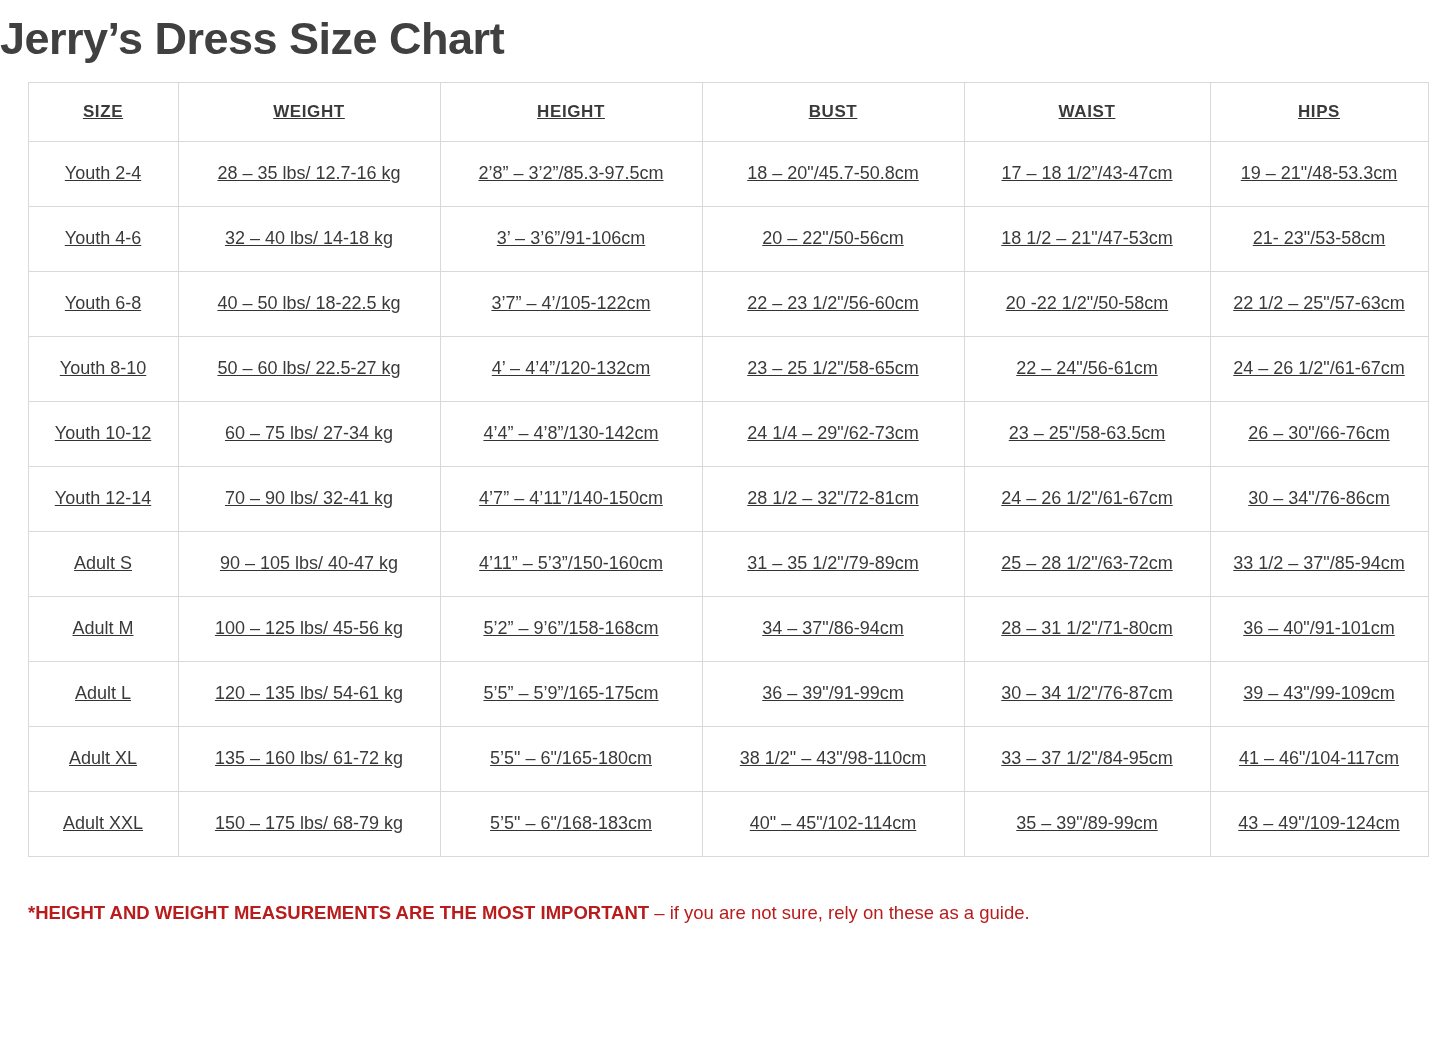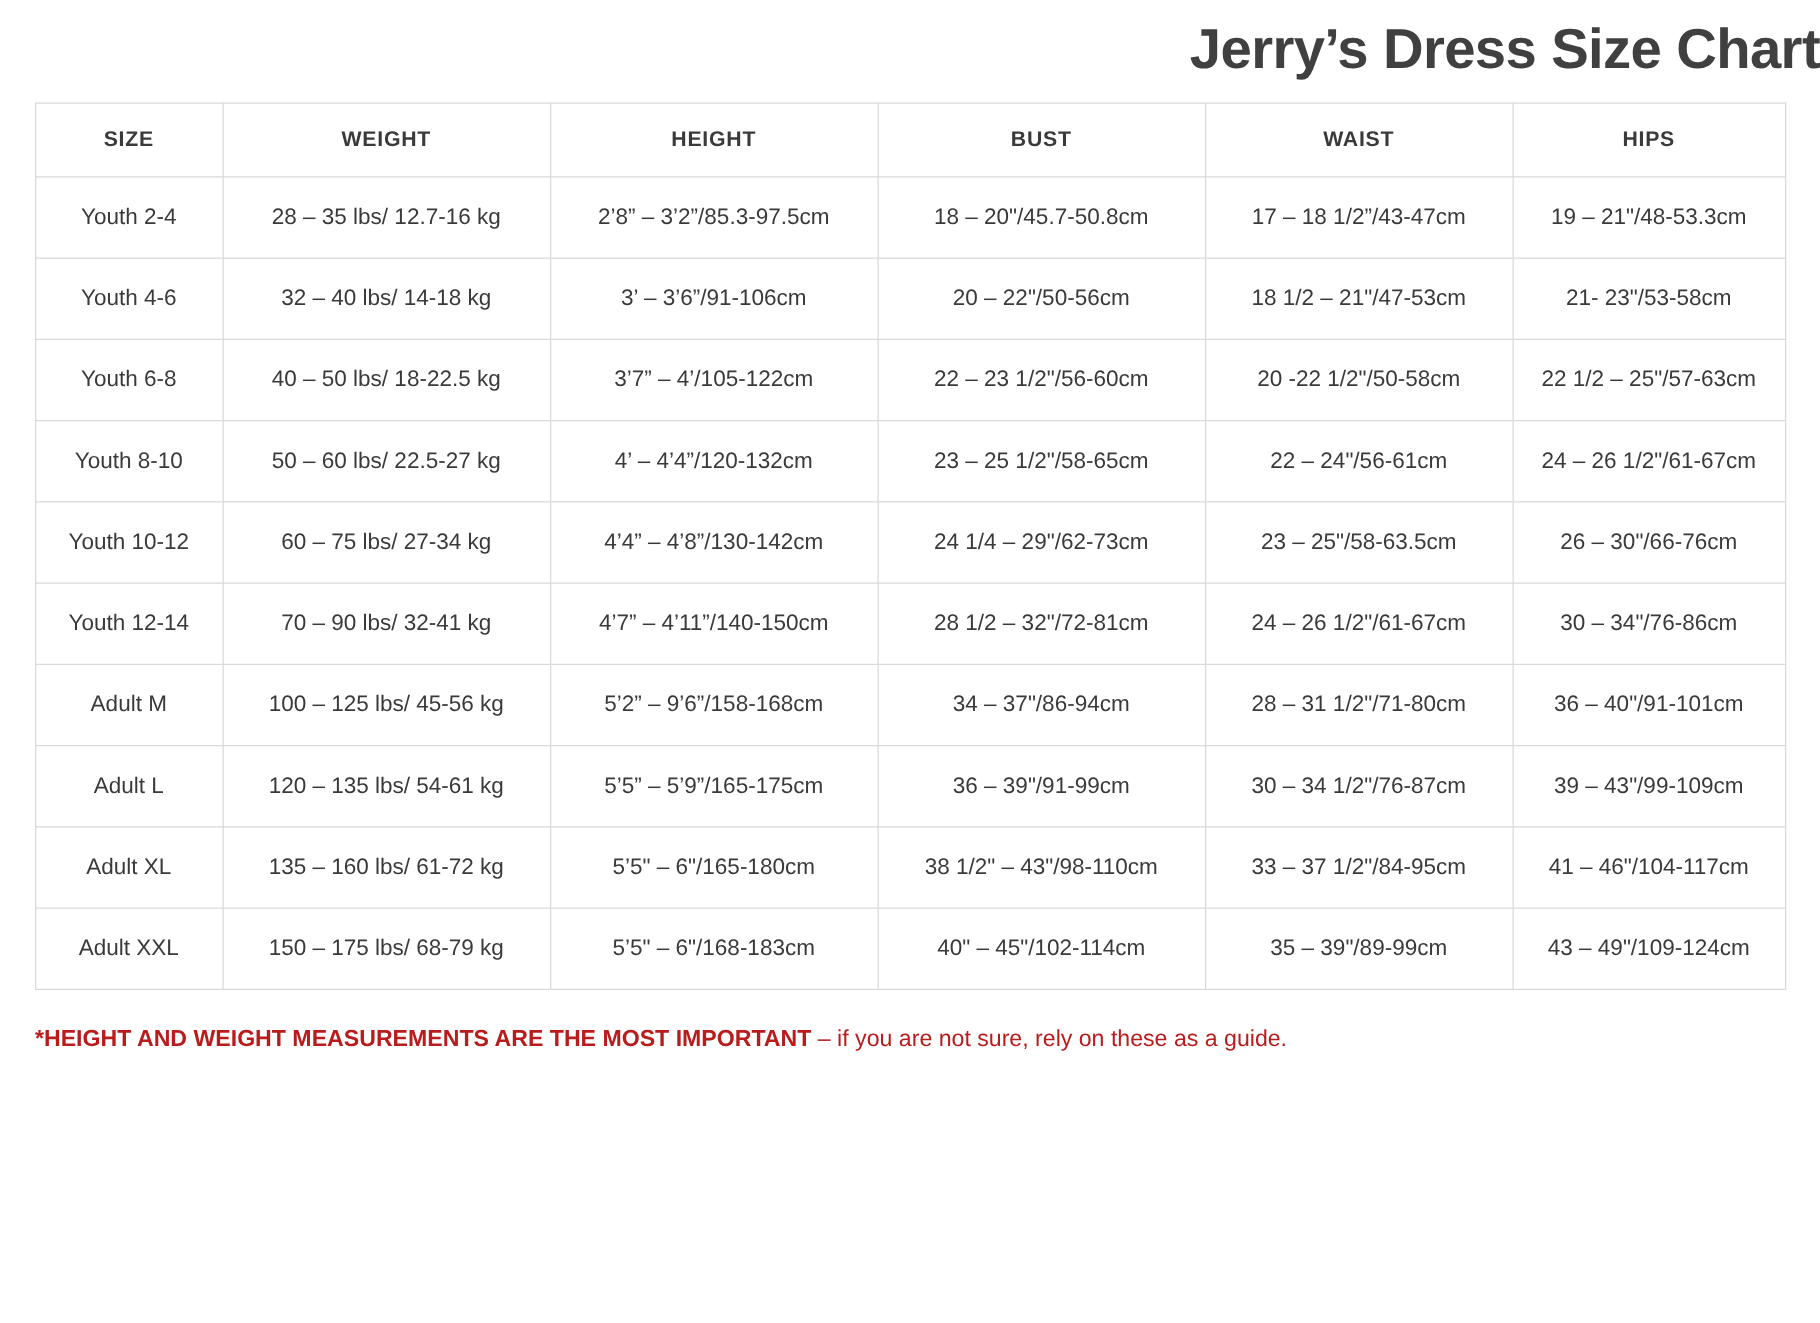--- a/index.html
+++ b/index.html
@@ -15,33 +15,34 @@
     overflow: hidden;
   }
   .page {
     width: 1456px;
     height: 1058px;
     box-sizing: border-box;
     padding: 0;
     position: relative;
   }
   .title {
-    text-align: right;
+    text-align: left;
     font-size: 45px;
     font-weight: bold;
     color: #404040;
     letter-spacing: -0.5px;
     margin: 14px 0 18px 0;
     line-height: 1.1;
   }
   table.size-chart {
     border-collapse: collapse;
     width: 1400px;
-    margin: 0 auto;
+    margin: 17px auto;
     table-layout: fixed;
+    text-decoration: underline;
   }
   table.size-chart th,
   table.size-chart td {
     border: 1px solid #d9d9d9;
     text-align: center;
     vertical-align: middle;
     color: #3a3a3a;
     padding: 0;
     height: 64px;
   }
@@ -146,20 +147,28 @@
       </tr>
       <tr>
         <td>Youth 12-14</td>
         <td>70 – 90 lbs/ 32-41 kg</td>
         <td>4’7” – 4’11”/140-150cm</td>
         <td>28 1/2 – 32"/72-81cm</td>
         <td>24 – 26 1/2"/61-67cm</td>
         <td>30 – 34"/76-86cm</td>
       </tr>
       <tr>
+        <td>Adult S</td>
+        <td>90 – 105 lbs/ 40-47 kg</td>
+        <td>4’11” – 5’3”/150-160cm</td>
+        <td>31 – 35 1/2"/79-89cm</td>
+        <td>25 – 28 1/2"/63-72cm</td>
+        <td>33 1/2 – 37"/85-94cm</td>
+      </tr>
+      <tr>
         <td>Adult M</td>
         <td>100 – 125 lbs/ 45-56 kg</td>
         <td>5’2” – 9’6”/158-168cm</td>
         <td>34 – 37"/86-94cm</td>
         <td>28 – 31 1/2"/71-80cm</td>
         <td>36 – 40"/91-101cm</td>
       </tr>
       <tr>
         <td>Adult L</td>
         <td>120 – 135 lbs/ 54-61 kg</td>

